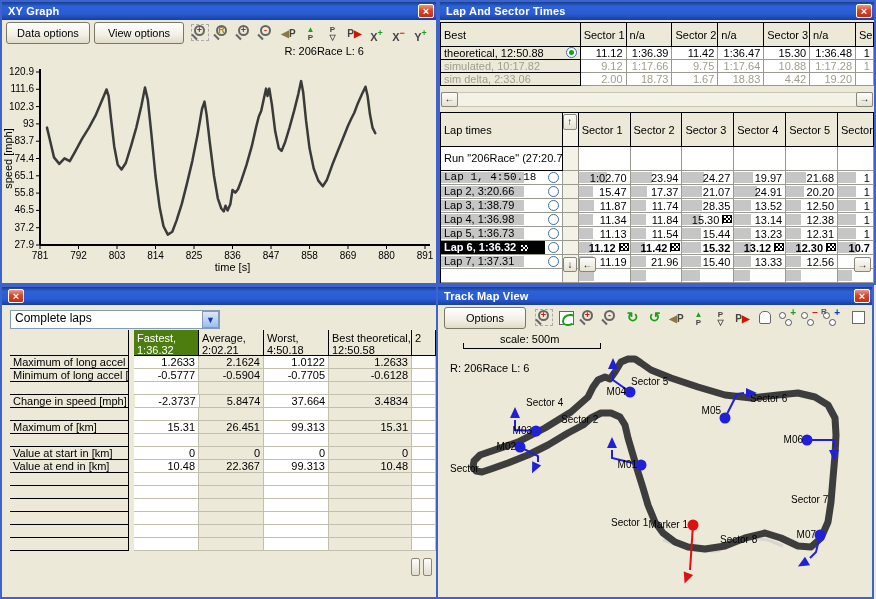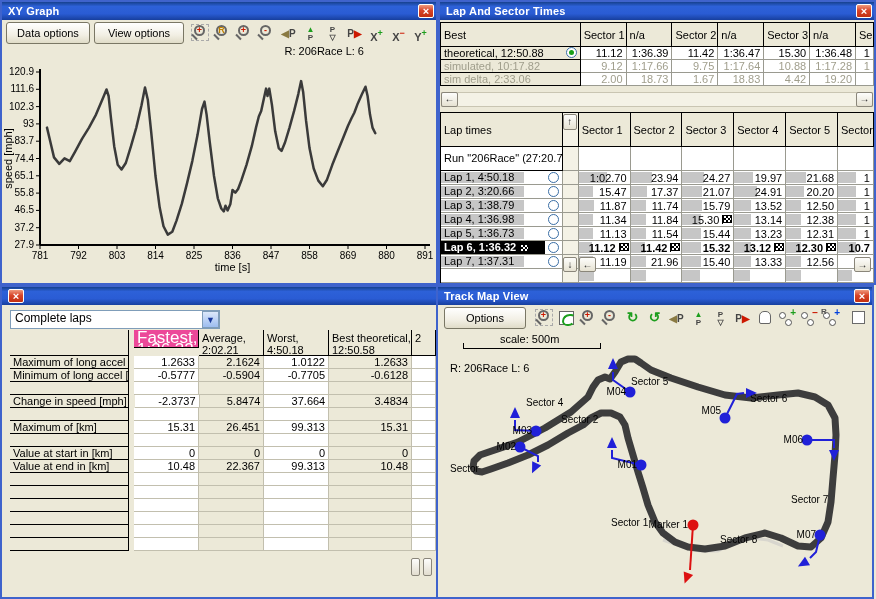--- a/index.html
+++ b/index.html
@@ -286,21 +286,21 @@
             <div class="cell" style="width: 52px; height: 24px;"></div>
             <div class="cell" style="width: 52px; height: 24px;"></div>
             <div class="cell" style="width: 52px; height: 24px;"></div>
             <div class="cell" style="width: 52px; height: 24px;"></div>
             <div class="cell" style="width: 52px; height: 24px;"></div>
             <div class="cell" style="width: 36px; height: 24px;"></div>
           </div>
           <div class="row">
             <div class="cell" style="width: 104px; height: 14px; border-right: none; position: relative; white-space: nowrap;">
               <div class="bar" style="width: 80%;"></div>
-              <span style="position: absolute; left: 3px; top: 0px; line-height: 13px;">Lap 1, 4:50.18</span>
+              <span style="position: absolute; left: 3px; top: 0px; line-height: 13px; font-family: Liberation Mono, monospace;">Lap 1, 4:50.18</span>
             </div>
             <div class="cell" style="width: 18px; height: 14px; text-align: center;"><span class="radio" style="margin-top: 1px;"></span></div>
             <div class="cell" style="width: 16px; height: 14px; background: rgb(244, 242, 230);"></div>
             <div class="cell" style="width: 52px; height: 14px;">
               <div class="bar" style="width: 55%;"></div>
               <span class="val">1:02.70</span>
             </div>
             <div class="cell" style="width: 52px; height: 14px;">
               <div class="bar" style="width: 42%;"></div>
               <span class="val">23.94</span>
@@ -364,21 +364,21 @@
             <div class="cell" style="width: 52px; height: 14px;">
               <div class="bar" style="width: 30%;"></div>
               <span class="val">11.87</span>
             </div>
             <div class="cell" style="width: 52px; height: 14px;">
               <div class="bar" style="width: 30%;"></div>
               <span class="val">11.74</span>
             </div>
             <div class="cell" style="width: 52px; height: 14px;">
               <div class="bar" style="width: 38%;"></div>
-              <span class="val">15.79</span>
+              <span class="val">28.35</span>
             </div>
             <div class="cell" style="width: 52px; height: 14px;">
               <div class="bar" style="width: 33%;"></div>
               <span class="val">13.52</span>
             </div>
             <div class="cell" style="width: 52px; height: 14px;">
               <div class="bar" style="width: 30%;"></div>
               <span class="val">12.50</span>
             </div>
             <div class="cell" style="width: 36px; height: 14px;">
@@ -556,21 +556,21 @@
     </div>
     <div class="pbody" style="height:292px">
       <div class="dropdown" style="left:8px;top:5px;width:210px">
         <span class="dtext">Complete laps</span>
         <span class="droparrow">▼</span>
       </div>
       <div id="stats-table" style="position:absolute;left:0;top:25px;width:434px">
           <div class="row">
             <div style="width: 8px; height: 26px;"></div>
             <div class="hcell" style="width: 119px; height: 26px; margin-right: 5px;"></div>
-            <div class="hcell" style="width: 65px; height: 18px; line-height: 12px; font-size: 17px; background: #ec4899; color: rgb(255, 255, 255);">Fastest,<div>1:36.32</div></div>
+            <div class="hcell" style="width: 65px; height: 26px; line-height: 12px; font-size: 11px; background: #4d7c0f; color: rgb(255, 255, 255);">Fastest,<div>1:36.32</div></div>
             <div class="hcell" style="width: 65px; height: 26px; line-height: 12px; font-size: 11px;">Average,<div>2:02.21</div></div>
             <div class="hcell" style="width: 65px; height: 26px; line-height: 12px; font-size: 11px;">Worst,<div>4:50.18</div></div>
             <div class="hcell" style="width: 83px; height: 26px; line-height: 12px; font-size: 11px;">Best theoretical,<div>12:50.58</div></div>
             <div class="hcell" style="width: 24px; height: 26px; line-height: 12px; font-size: 11px;">2</div>
           </div>
           <div class="row">
             <div style="width: 8px; height: 13px;"></div>
             <div class="lcell" style="width: 119px; height: 13px; line-height: 12px; margin-right: 5px;">Maximum of long accel [g]</div>
             <div class="cell" style="width: 65px; height: 13px; border-right: 1px solid rgb(194, 191, 174); border-bottom: 1px solid rgb(194, 191, 174); background: rgb(255, 255, 255);">
               <span class="val">1.2633</span>

